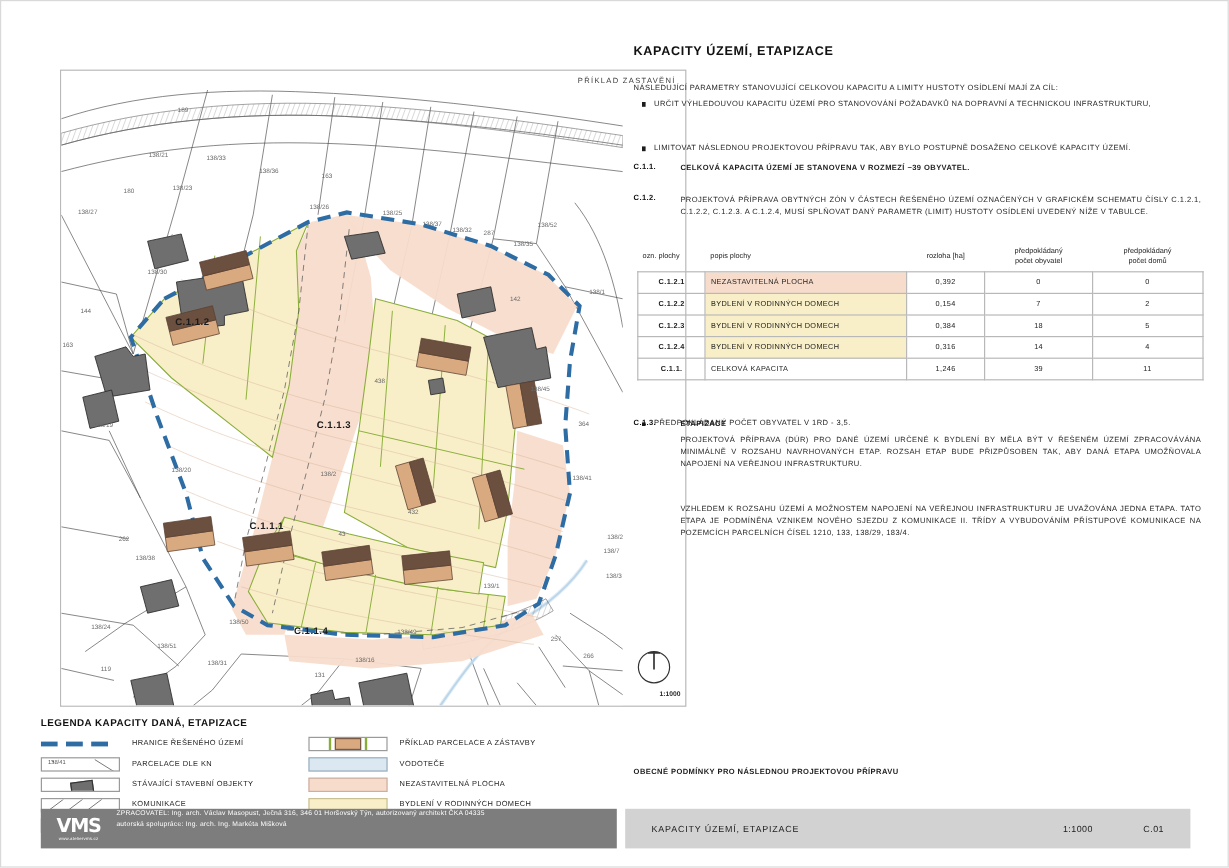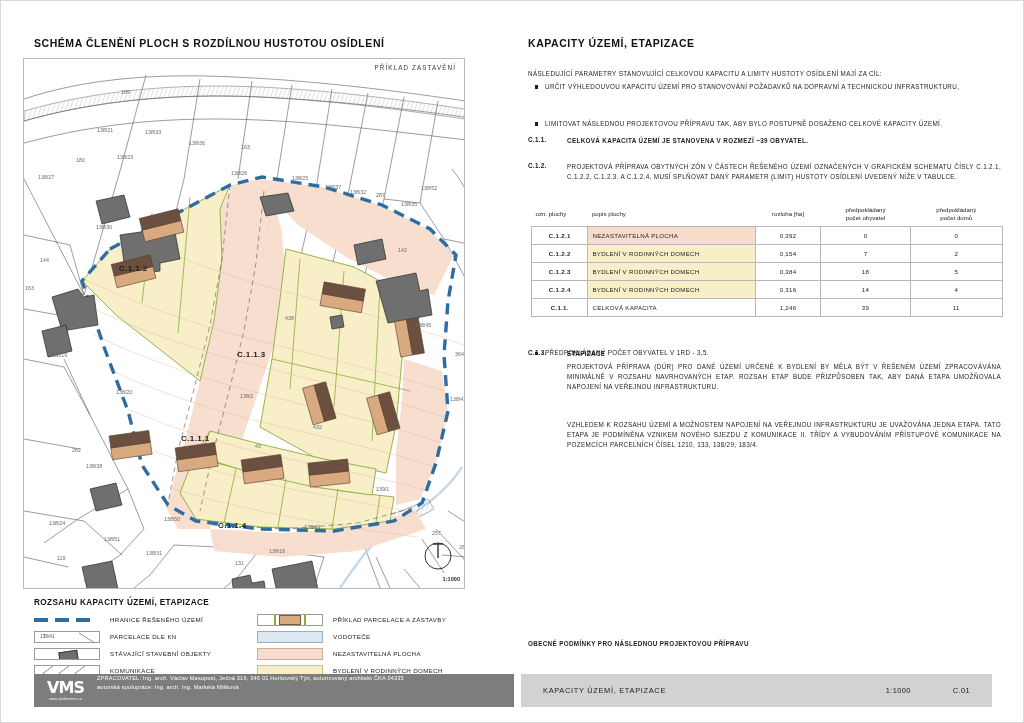--- a/index.html
+++ b/index.html
@@ -19,21 +19,21 @@
   
   .h-title{
     position:absolute;font-size:10.5px;font-weight:bold;letter-spacing:.55px;
     color:#111;
   }
   #left-title{left:33px;top:36px;}
   #right-title{left:527px;top:36px;}
 
   
   .map-frame{
-    position:absolute;left:22px;top:57px;width:442px;height:531px;
+    position:absolute;left:49px;top:57px;width:522px;height:531px;
     border:1px solid #b9b9b9;box-sizing:border-box;background:#fff;
     overflow:hidden;
   }
   .map-svg{position:absolute;left:0;top:0;}
   .example-label{
     position:absolute;right:8px;top:5px;font-size:6.3px;letter-spacing:1.1px;
     color:#3a3a3a;
   }
   .zone-label{
     position:absolute;font-size:8px;font-weight:bold;color:#1b1b1b;
@@ -138,21 +138,20 @@
     font-size:7.4px;letter-spacing:.7px;color:#202020;margin-left:22px;flex:1 1 auto;
   }
   .foot-scale{font-size:7.4px;color:#202020;letter-spacing:.4px;margin-right:42px;}
   .foot-code{font-size:7.4px;color:#202020;letter-spacing:.4px;margin-right:22px;}
 </style>
 </head>
 <body>
 
 <div class="sheet">
 
-  <div class="h-title" id="left-title">SCHÉMA ČLENĚNÍ PLOCH S ROZDÍLNOU HUSTOTOU OSÍDLENÍ</div>
   <div class="h-title" id="right-title">KAPACITY ÚZEMÍ, ETAPIZACE</div>
 
   <div class="map-frame">
     <svg class="map-svg" width="468" height="529" viewBox="0 0 468 529">
       <defs>
         <pattern id="hatchRoad" width="7" height="7" patternTransform="rotate(38)" patternUnits="userSpaceOnUse">
           <line x1="0" y1="0" x2="0" y2="7" stroke="#555" stroke-width="0.5"></line>
         </pattern>
         <pattern id="hatchTrack" width="4" height="4" patternTransform="rotate(20)" patternUnits="userSpaceOnUse">
           <line x1="0" y1="0" x2="0" y2="4" stroke="#777" stroke-width="0.45"></line>
@@ -387,21 +386,21 @@
       </div>
 
     <svg class="scale-box" viewBox="0 0 40 46">
       <circle cx="20" cy="20" r="13" fill="none" stroke="#333" stroke-width="1"></circle>
       <line x1="20" y1="7" x2="20" y2="22" stroke="#333" stroke-width="1.4"></line>
       <line x1="15" y1="8" x2="25" y2="8" stroke="#333" stroke-width="1.4"></line>
     </svg>
     <div class="scale-txt">1:1000</div>
   </div>
 
-  <div class="legend-title">ROZSAHU KAPACITY ÚZEMÍ, ETAPIZACE</div>
+  <div class="legend-title">LEGENDA KAPACITY DANÁ, ETAPIZACE</div>
 
   <div class="legend-col" id="legend-col-a">
     <div class="legend-row">
       <span class="legend-swatch sw-boundary">
         <i></i>
           <i></i>
           <i></i>
       </span>
       <span class="legend-text">HRANICE ŘEŠENÉHO ÚZEMÍ</span>
     </div>

